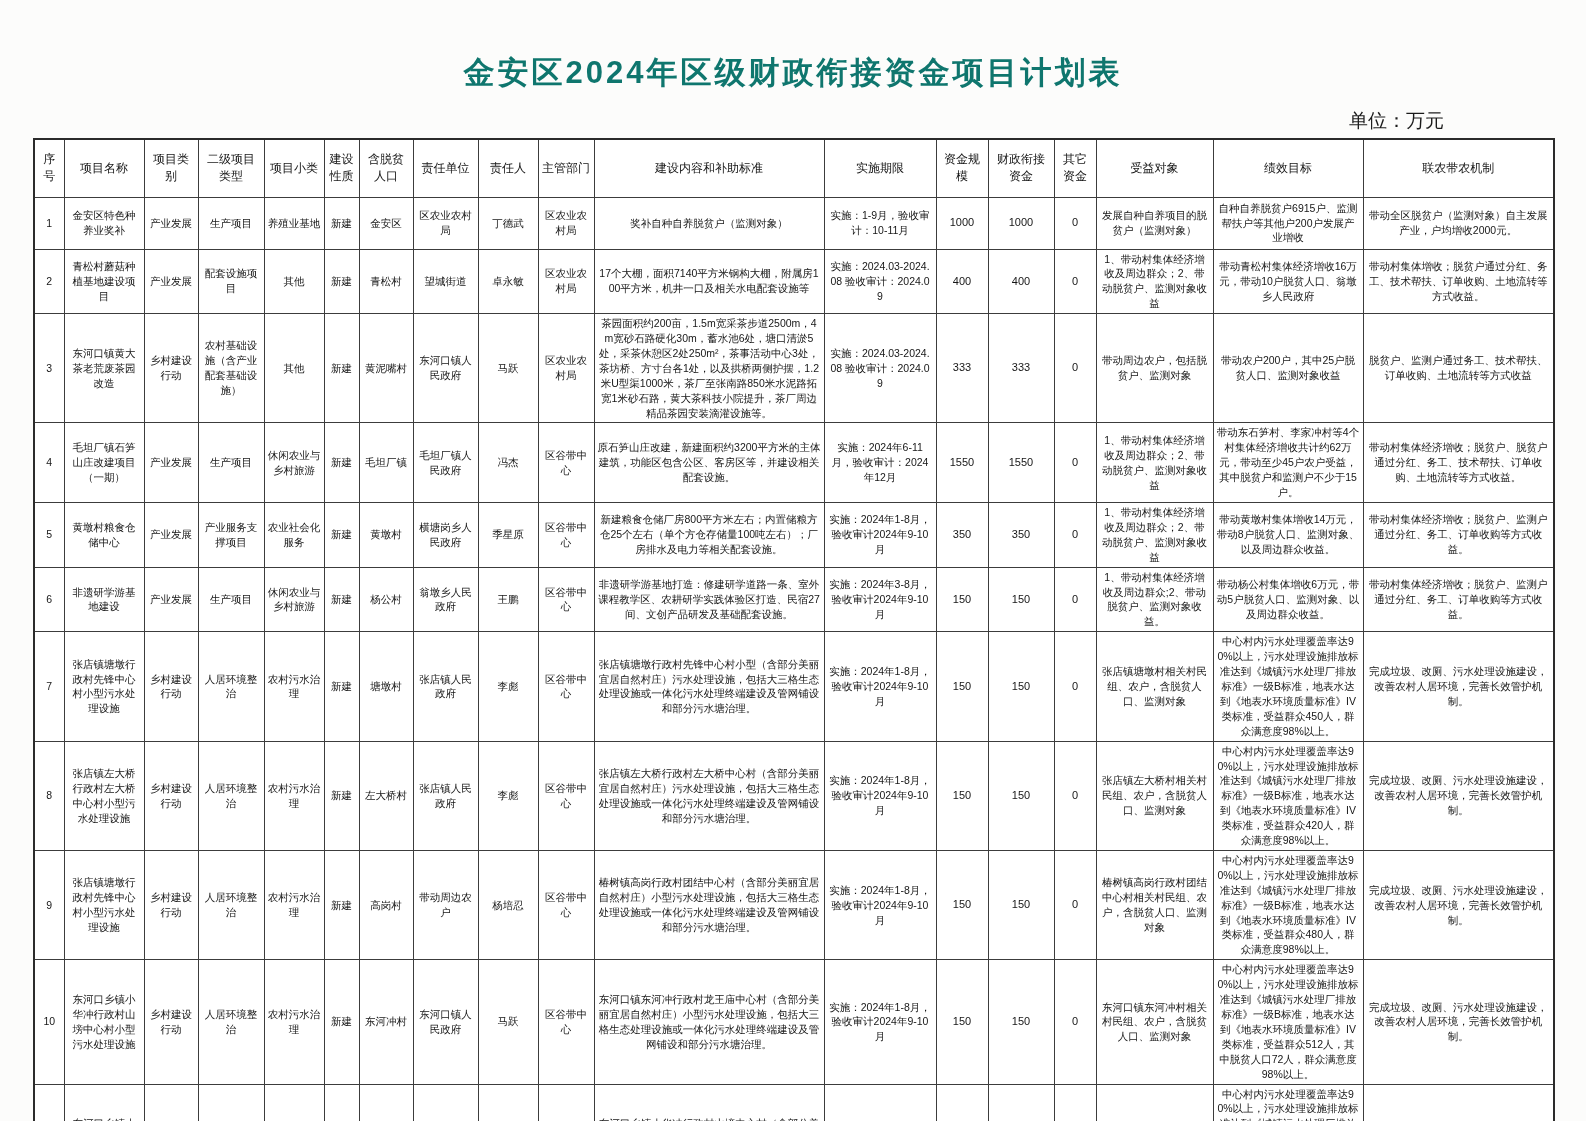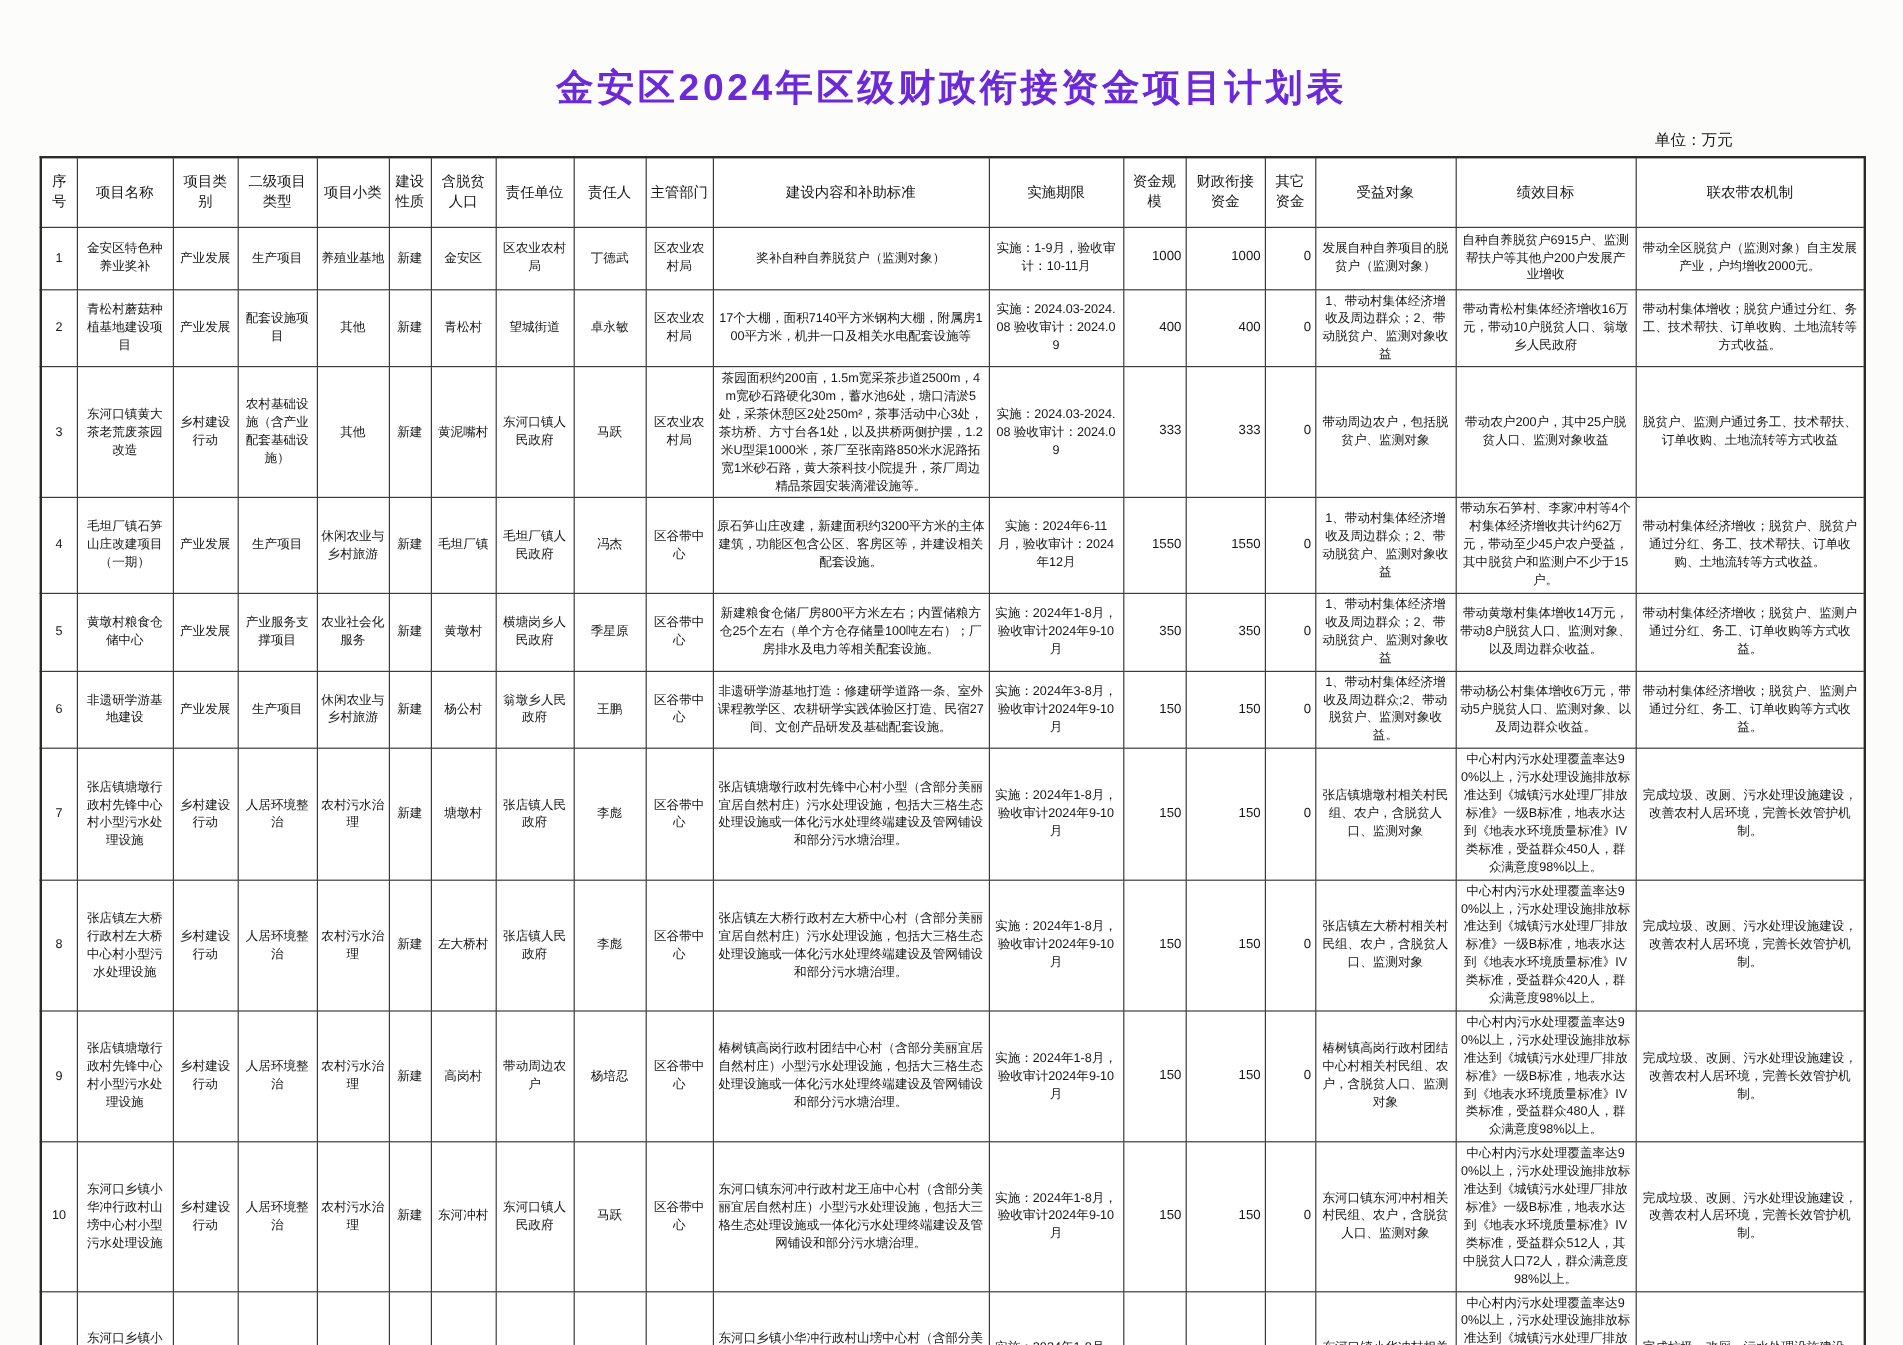--- a/index.html
+++ b/index.html
@@ -11,26 +11,26 @@
     overflow:hidden;
   }
   .sheet{position:relative;width:1586px;height:1121px;}
   .doc-title{
     margin:0;
     padding-top:52px;
     text-align:center;
     font-size:31px;
     font-weight:700;
     letter-spacing:3px;
-    color:#6d28d9;
+    color:#0f766e;
   }
   .unit-note{
     text-align:right;
     margin:14px 142px 4px 0;
-    font-size:13px;
+    font-size:19px;
     color:#1a1a1a;
   }
   table.plan{
     margin-left:33px;
     width:1520px;
     border-collapse:collapse;
     table-layout:fixed;
     border:2px solid #2b2b2b;
     background:#fff;
   }
@@ -51,21 +51,21 @@
   .plan tbody tr:nth-child(2){height:52px;}
   .plan tbody tr:nth-child(3){height:96px;}
   .plan tbody tr:nth-child(4){height:64px;}
   .plan tbody tr:nth-child(5){height:60px;}
   .plan tbody tr:nth-child(6){height:62px;}
   .plan tbody tr:nth-child(7){height:96px;}
   .plan tbody tr:nth-child(8){height:96px;}
   .plan tbody tr:nth-child(9){height:106px;}
   .plan tbody tr:nth-child(10){height:106px;}
   .plan tbody tr:nth-child(11){height:116px;}
-  .plan td.num{font-size:11px;text-align:right;}
+  .plan td.num{font-size:11px;}
 </style>
 </head>
 <body>
 
 <div class="sheet">
 
   <h1 class="doc-title">金安区2024年区级财政衔接资金项目计划表</h1>
 
   <div class="unit-note">单位：万元</div>
 

